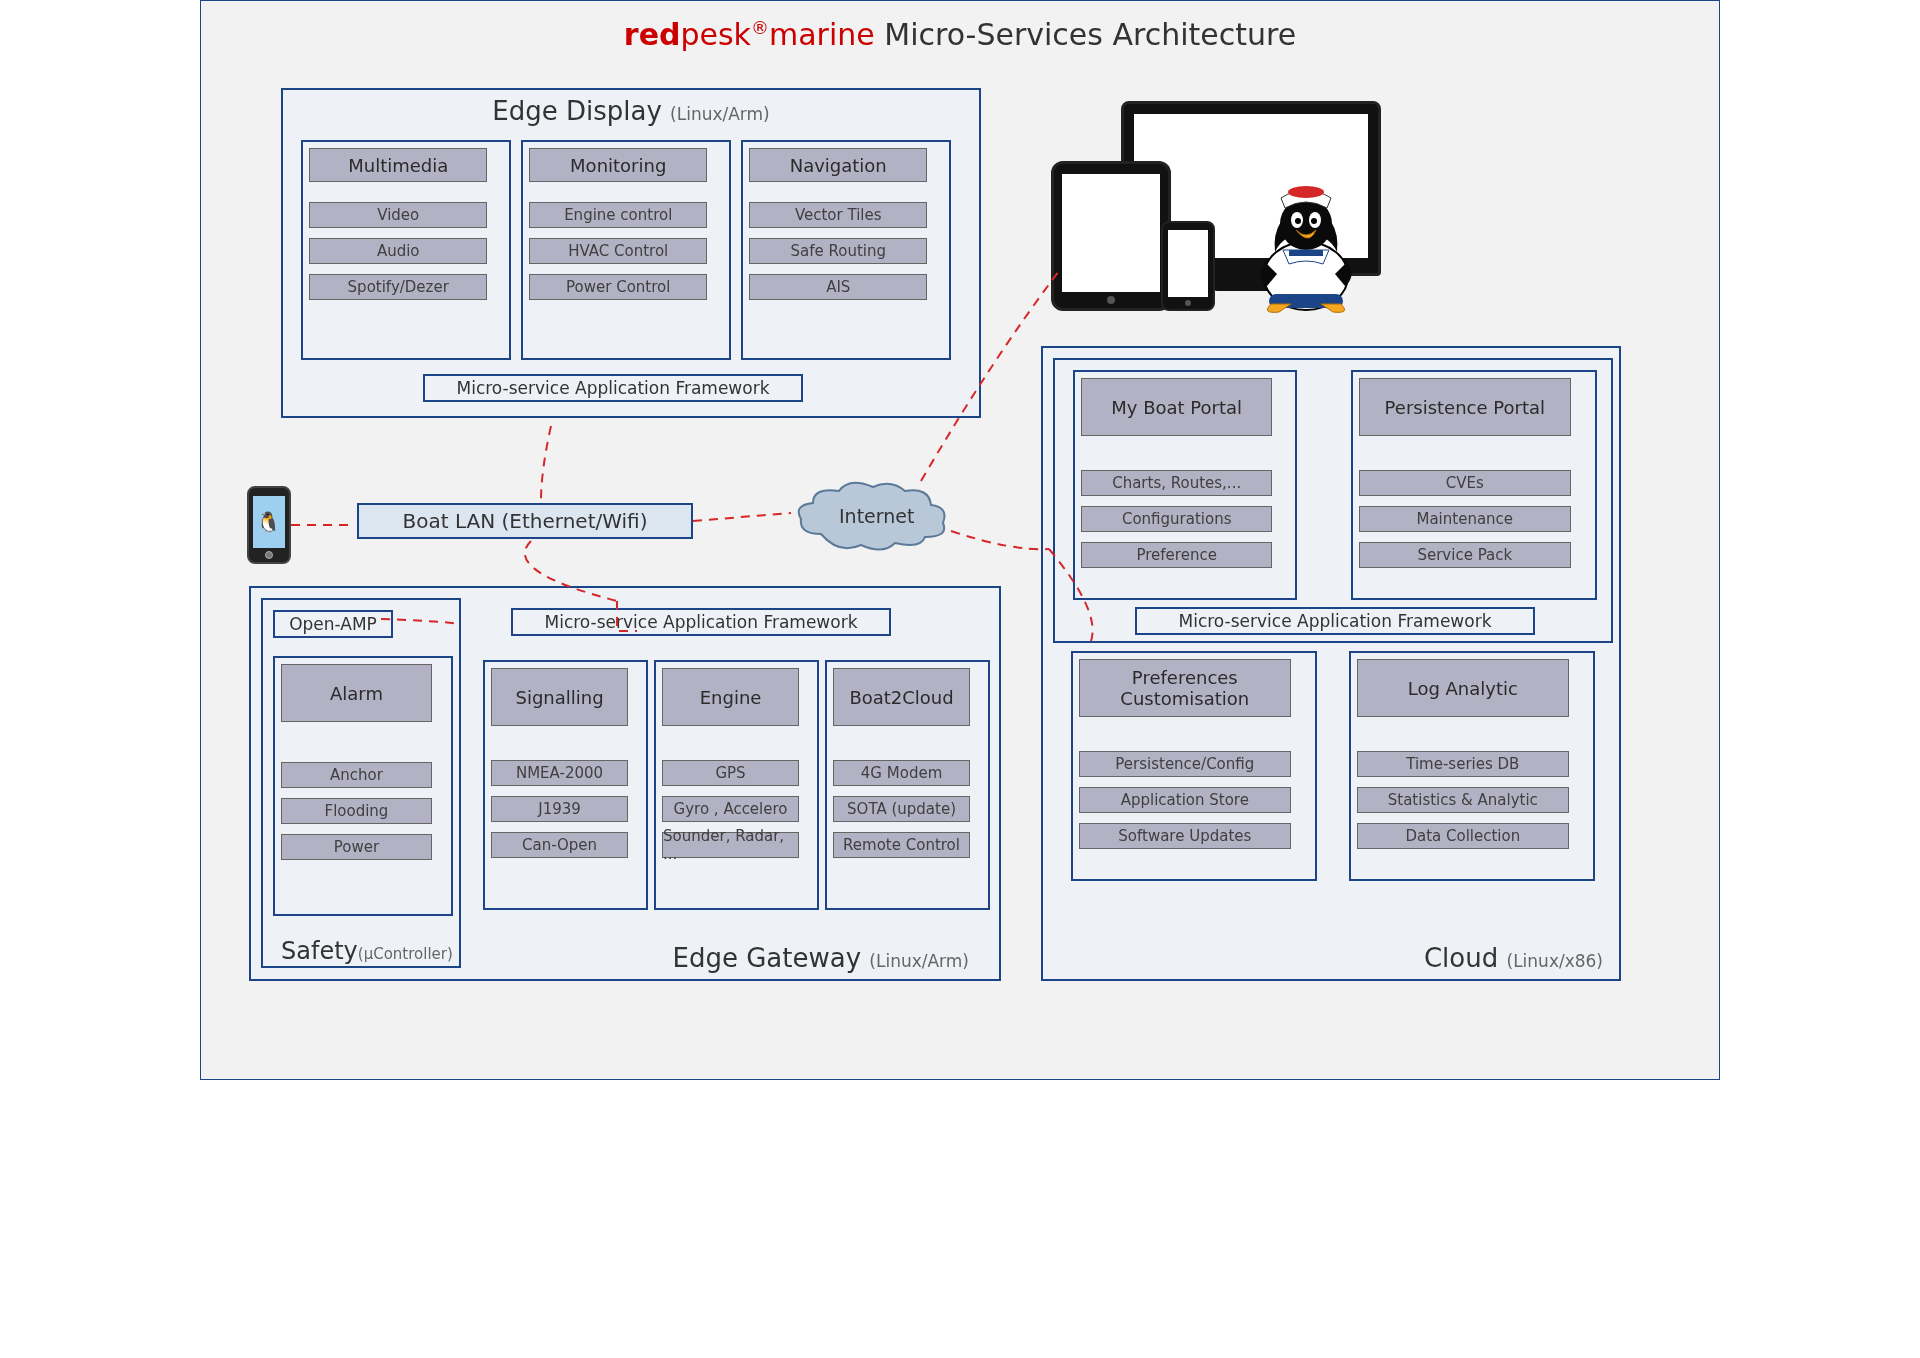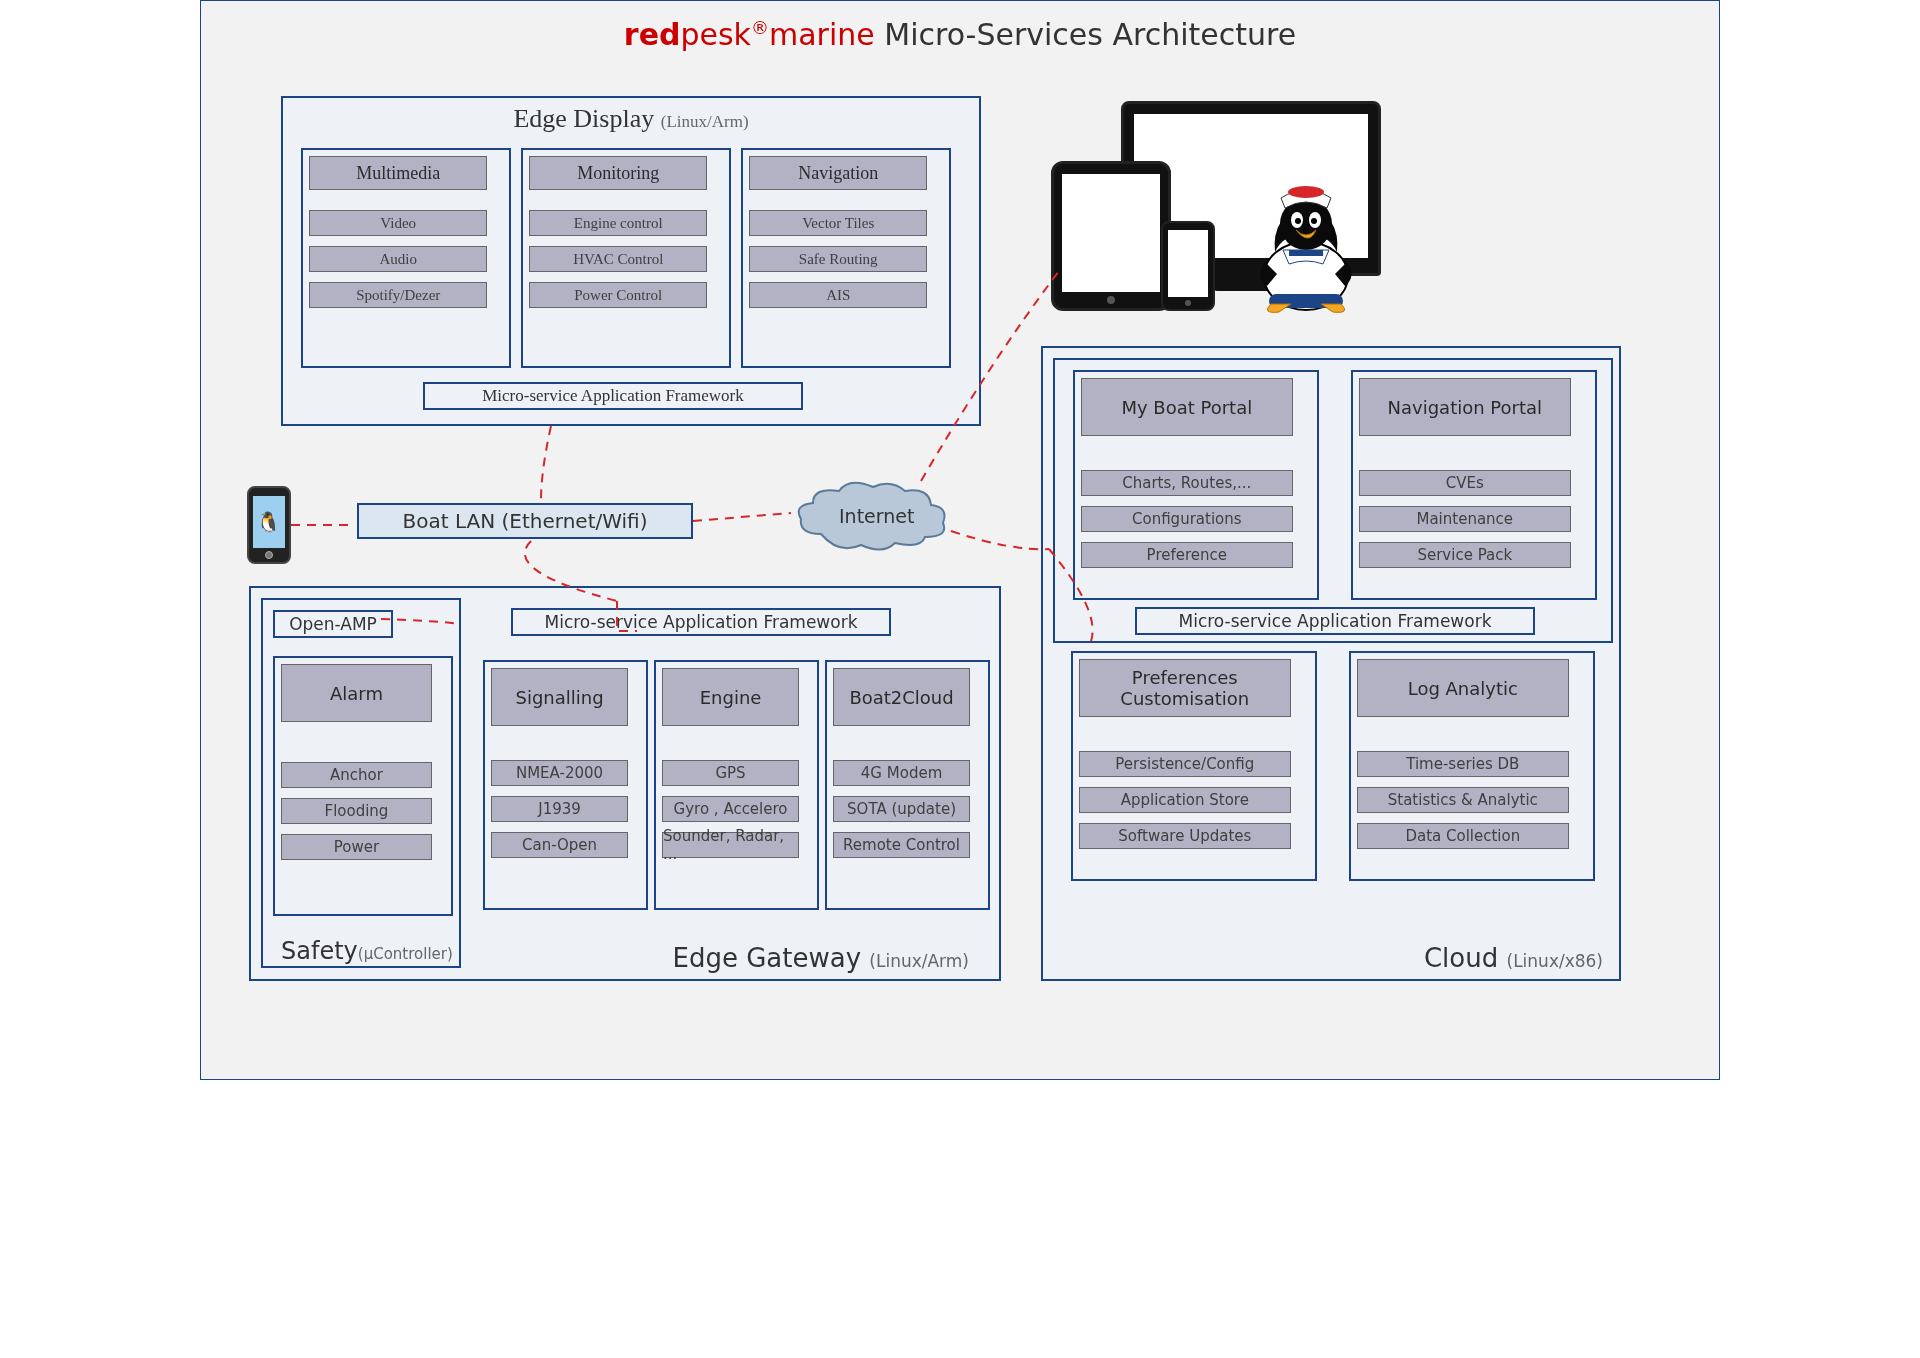--- a/index.html
+++ b/index.html
@@ -45,21 +45,21 @@
 </style>
 </head>
 <body>
 
 <div class="page">
 
   <div class="title">
     <span class="brand1">red</span><span class="brand2">pesk</span><span class="brand-sup">®</span><span class="brand3">marine</span><span> Micro-Services Architecture</span>
   </div>
 
-  <div class="panel" style="left:80px; top:95px; width:700px; height:330px;font-family:Liberation Serif, serif;">
+  <div class="panel" style="left:80px; top:87px; width:700px; height:330px;">
     <div class="panel-title" style="top:6px; left:0; right:0; text-align:center;">
       <span>Edge Display</span> <span class="panel-sub">(Linux/Arm)</span>
     </div>
     <div id="ed-cols"></div>
     <div class="label-box small" style="left:140px; bottom:14px; width:380px; height:28px;">Micro-service Application Framework</div>
   <div class="col" style="width: 210px; height: 220px; position: absolute; left: 18px; top: 50px;">
         <div class="hdr hdr-short" style="height: 34px;">Multimedia</div>
         <div style="height: 10px;"></div>
         <div class="item">Video</div>
         <div class="item">Audio</div>
@@ -138,29 +138,29 @@
         <div class="item">4G Modem</div>
         <div class="item">SOTA (update)</div>
         <div class="item">Remote Control</div>
       </div>
     </div>
 
   <div class="panel" style="left:840px; top:345px; width:580px; height:635px;">
     <div class="panel-inner" style="left:10px; top:10px; width:560px; height:285px;">
       <div id="cloud-top"></div>
       <div class="label-box small" style="left:80px; bottom:6px; width:400px; height:28px;">Micro-service Application Framework</div>
-    <div class="col" style="width: 246px; height: 230px; position: absolute; left: 18px; top: 10px;">
+    <div class="col" style="width: 224px; height: 230px; position: absolute; left: 18px; top: 10px;">
           <div class="hdr hdr-tall">My Boat Portal</div>
           <div style="height: 24px;"></div>
           <div class="item">Charts, Routes,...</div>
           <div class="item">Configurations</div>
           <div class="item">Preference</div>
         </div>
         <div class="col" style="width: 246px; height: 230px; position: absolute; left: 296px; top: 10px;">
-          <div class="hdr hdr-tall">Navigation Portal</div>
+          <div class="hdr hdr-tall">Persistence Portal</div>
           <div style="height: 24px;"></div>
           <div class="item">CVEs</div>
           <div class="item">Maintenance</div>
           <div class="item">Service Pack</div>
         </div>
       </div>
     <div class="panel-inner" style="left:10px; top:303px; width:560px; height:280px; border:none; background:transparent;">
       <div id="cloud-bottom"></div>
     <div class="col" style="width: 246px; height: 230px; position: absolute; left: 18px; top: 0px;">
           <div class="hdr hdr-tall">Preferences Customisation</div>

